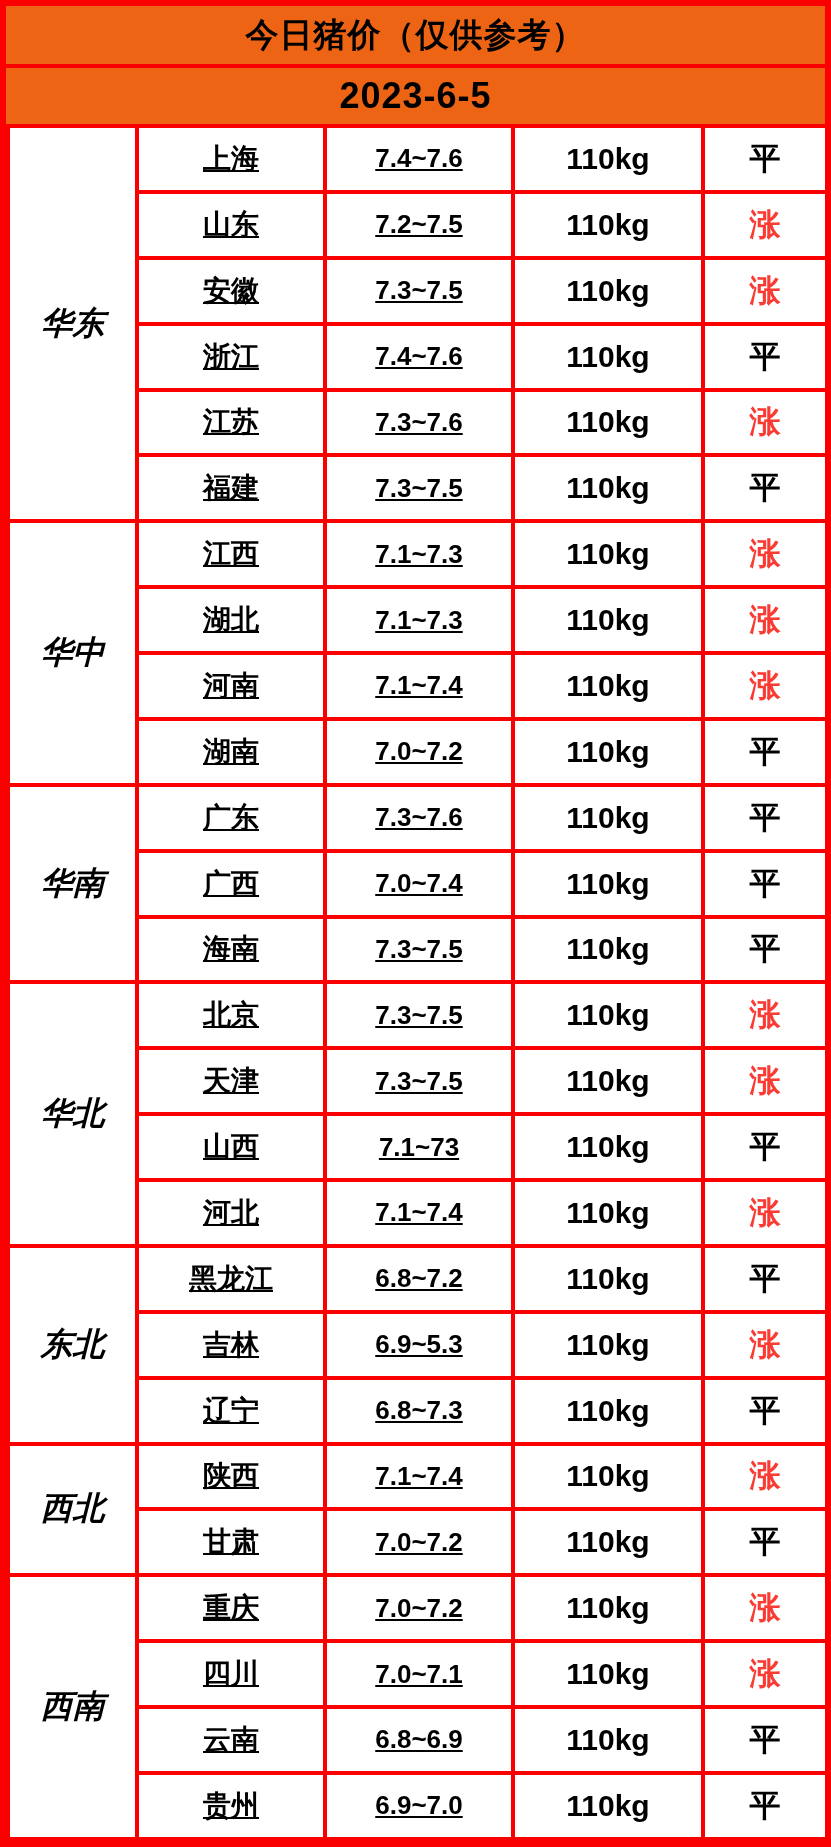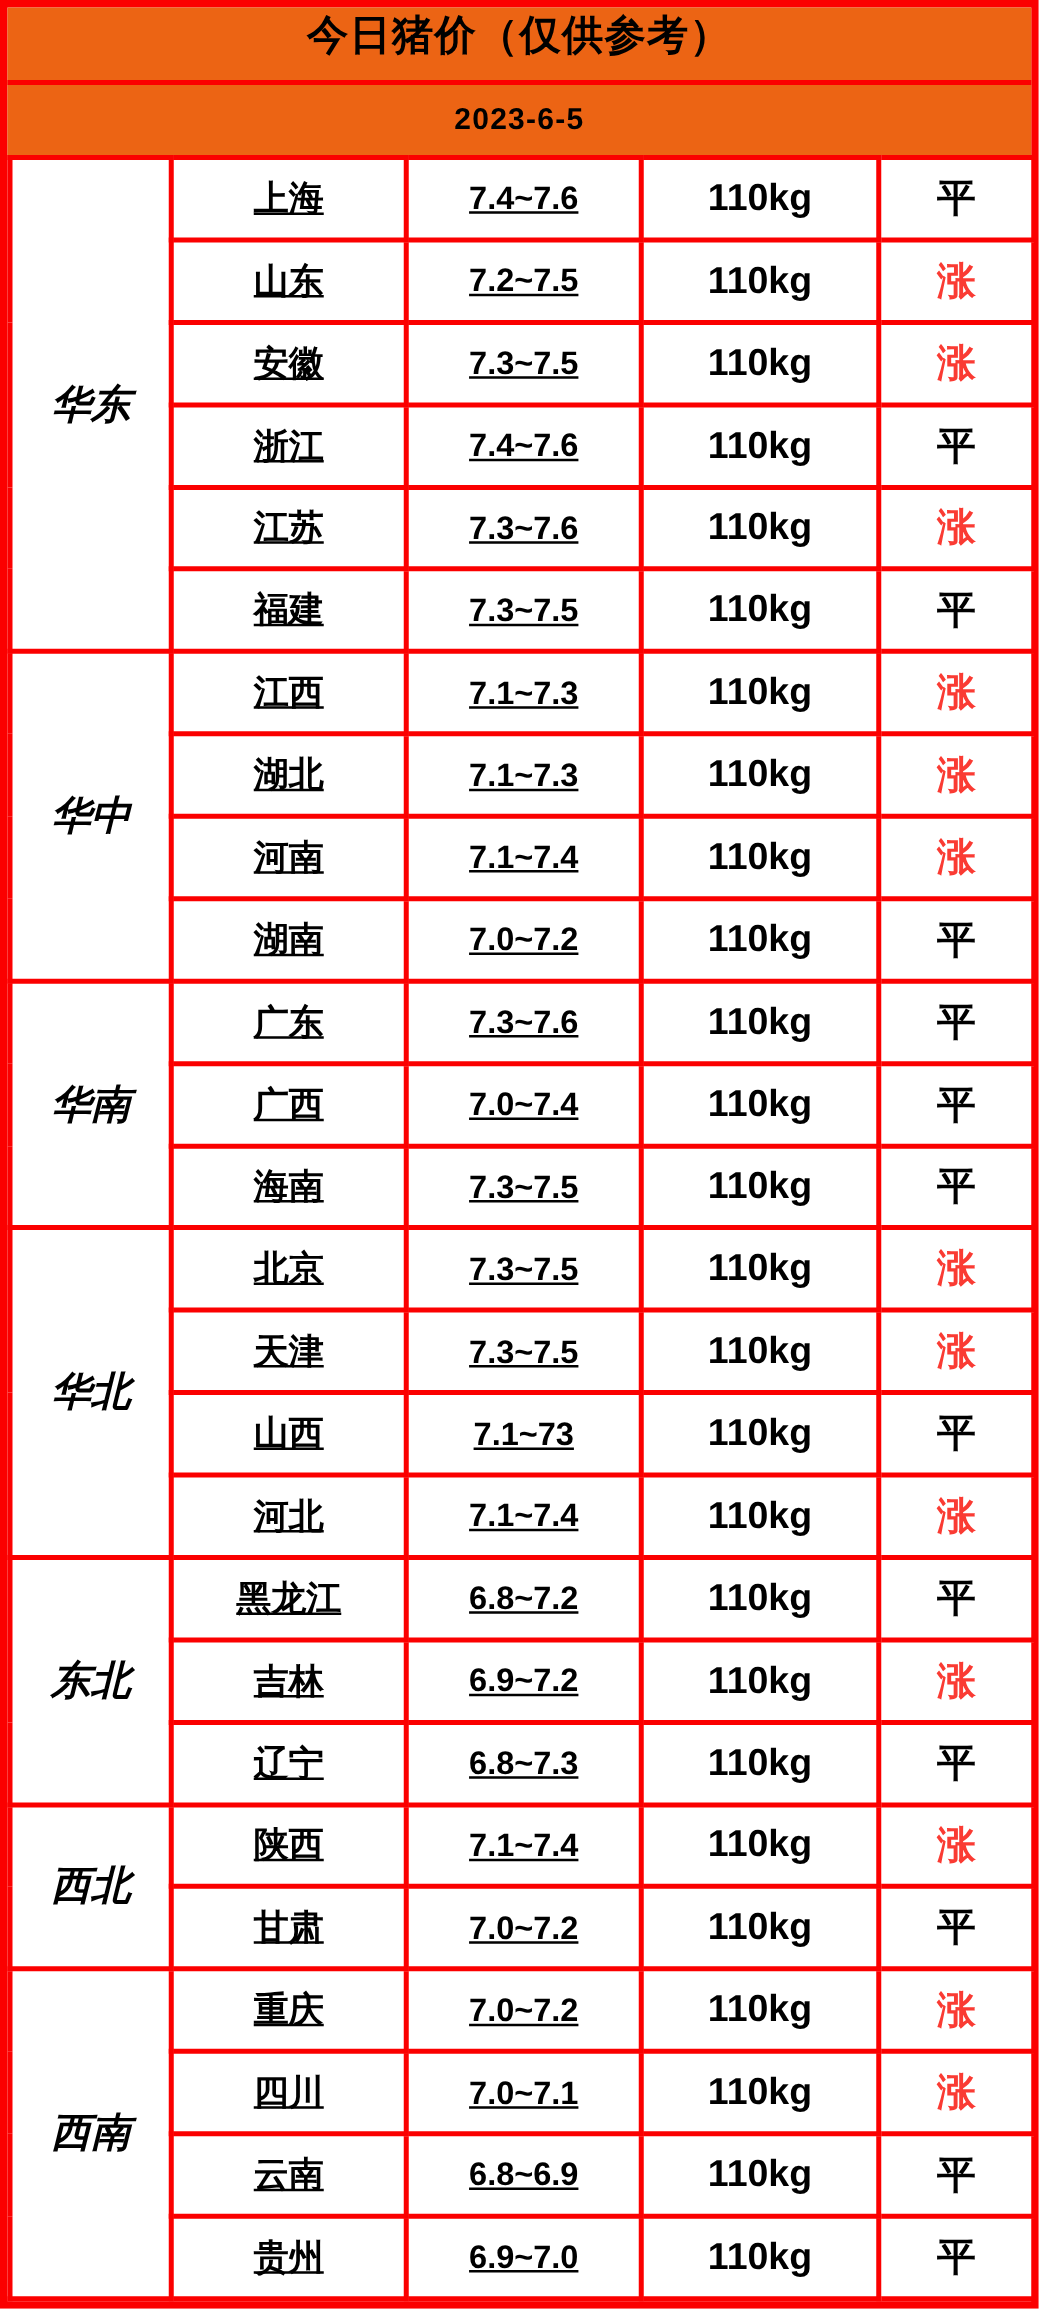--- a/index.html
+++ b/index.html
@@ -13,28 +13,28 @@
     width:831px;height:1847px;box-sizing:border-box;
     border:6px solid var(--grid-red);
     background:#ffffff;
     display:flex;flex-direction:column;
     font-family:"Liberation Sans","DejaVu Sans",sans-serif;
     font-weight:700;color:var(--ink);
   }
   .title-row{
     flex:0 0 58px;background:var(--orange);
     border-bottom:4px solid var(--grid-red);
-    display:flex;justify-content:center;
+    display:flex;align-items:center;justify-content:center;
   }
   .title-text{font-size:33px;letter-spacing:1px;}
   .date-row{
     flex:0 0 56px;background:var(--orange);
     display:flex;align-items:center;justify-content:center;
   }
-  .date-text{font-size:24px;letter-spacing:1px;}
+  .date-text{font-size:36px;letter-spacing:1px;}
   table.price-table{
     width:100%;height:1717px;
     border-collapse:collapse;table-layout:fixed;
   }
   .price-table td{
     border:4px solid var(--grid-red);
     text-align:center;vertical-align:middle;
     padding:0;background:#ffffff;
   }
   td.region-cell{font-size:32px;font-style:italic;}
@@ -171,21 +171,21 @@
         </tr>
         <tr>
           <td class="region-cell" rowspan="3">东北</td>
           <td class="province-cell">黑龙江</td>
           <td class="price-cell">6.8~7.2</td>
           <td class="weight-cell">110kg</td>
           <td class="status-cell">平</td>
         </tr>
         <tr>
           <td class="province-cell">吉林</td>
-          <td class="price-cell">6.9~7.2</td>
+          <td class="price-cell">6.9~5.3</td>
           <td class="weight-cell">110kg</td>
           <td class="status-cell rise">涨</td>
         </tr>
         <tr>
           <td class="province-cell">辽宁</td>
           <td class="price-cell">6.8~7.3</td>
           <td class="weight-cell">110kg</td>
           <td class="status-cell">平</td>
         </tr>
         <tr>

